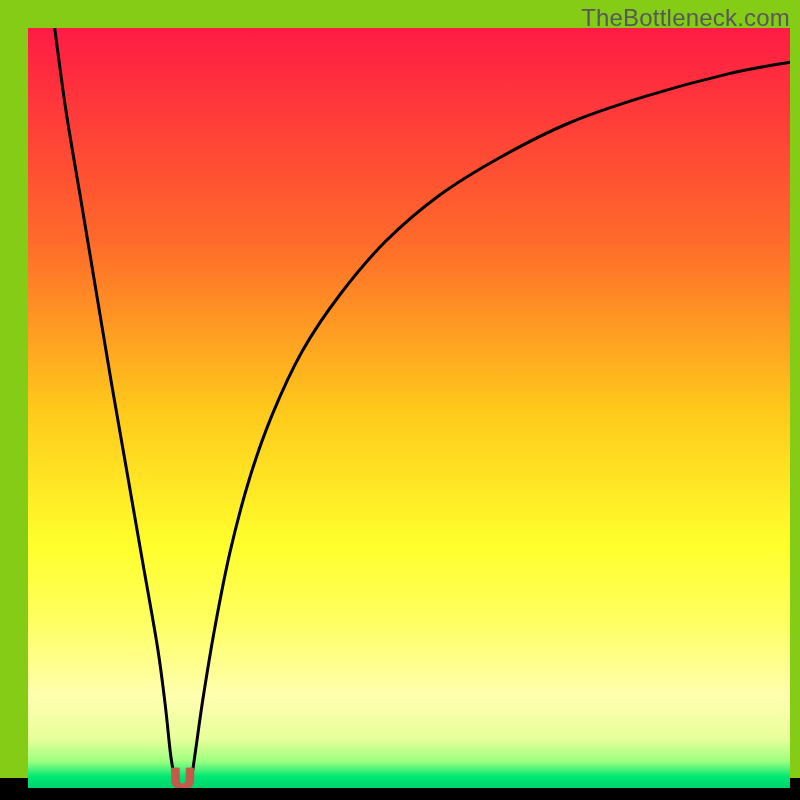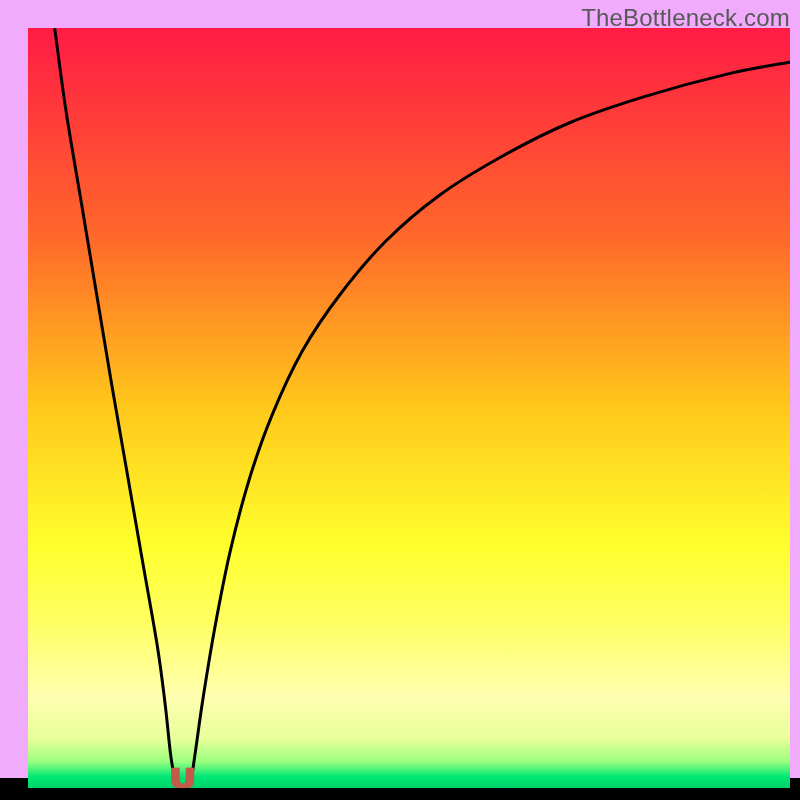--- a/index.html
+++ b/index.html
@@ -8,21 +8,21 @@
     width: 800px;
     height: 800px;
     overflow: hidden;
     background: #000;
     font-family: Arial, Helvetica, sans-serif;
   }
   .frame {
     position: relative;
     width: 800px;
     height: 778px;
-    background: #f0abfc;
+    background: #84cc16;
   }
   .plot {
     position: absolute;
     left: 28px;
     top: 28px;
     width: 762px;
     height: 760px;
     overflow: hidden;
   }
   .watermark {

